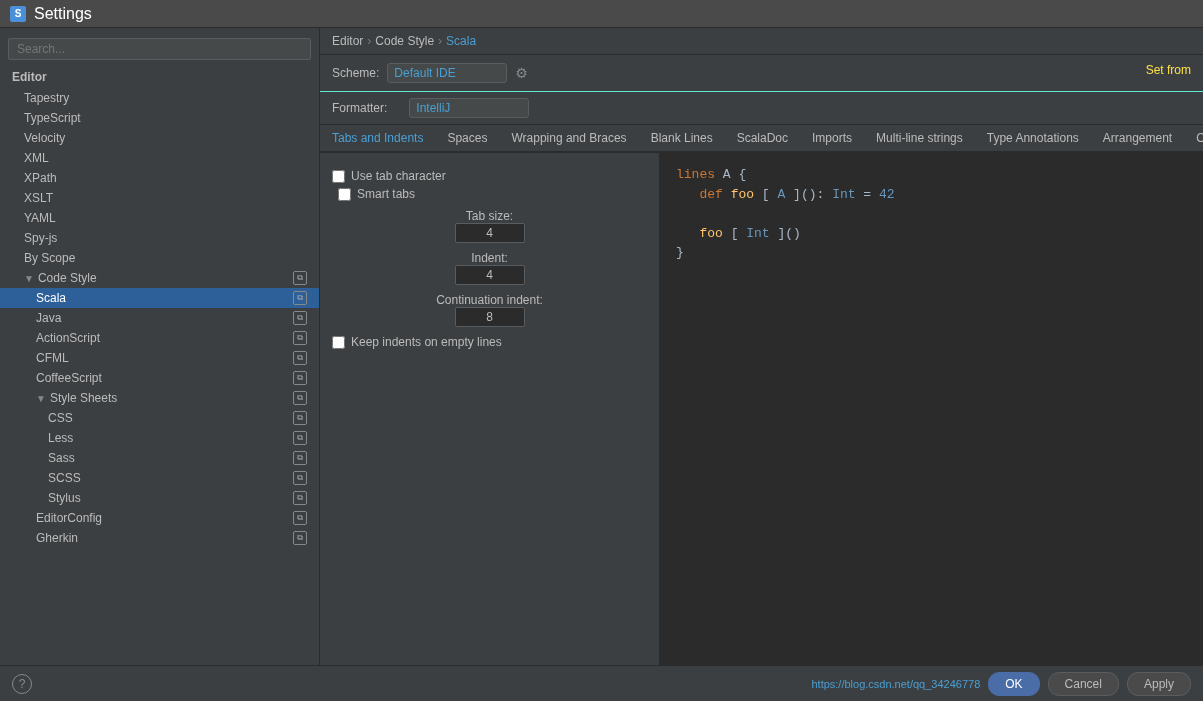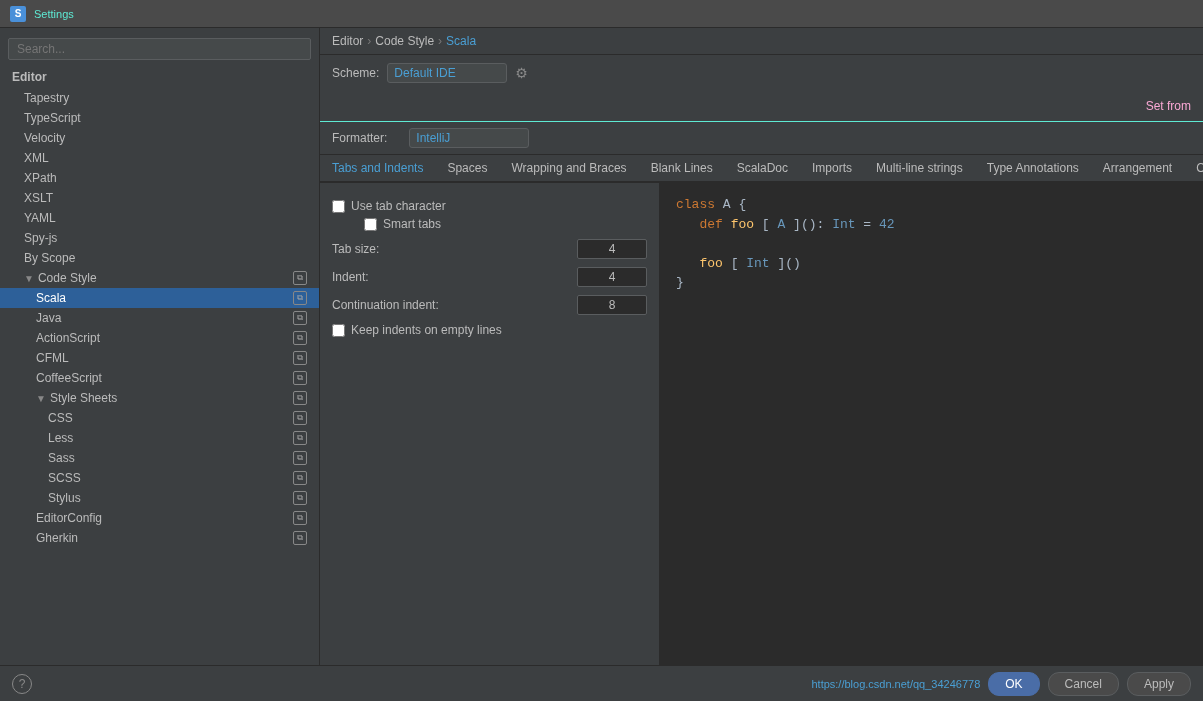--- a/index.html
+++ b/index.html
@@ -15,21 +15,21 @@
       border-bottom: 1px solid #2b2b2b;
     }
     .title-bar-icon {
       width: 16px; height: 16px;
       background: #4a90d9;
       border-radius: 2px;
       margin-right: 8px;
       display: flex; align-items: center; justify-content: center;
       color: white; font-size: 10px; font-weight: bold;
     }
-    .title-bar-text { color: #5eead4; font-size: 11px; text-align: right; }
+    .title-bar-text { color: #ffffff; font-size: 16px; text-align: right; }
 
     
     .main-layout {
       display: flex;
       height: calc(701px - 28px - 36px);
     }
 
     
     .sidebar {
       width: 320px;
@@ -127,21 +127,21 @@
       appearance: none;
       cursor: pointer;
       outline: none;
       min-width: 120px;
     }
     .scheme-gear {
       color: #888;
       font-size: 14px;
       cursor: pointer;
     }
-    .set-from-link { color: #f9a8d4; font-size: 12px; cursor: pointer; margin-top: 36px; }
+    .set-from-link { color: #fde047; font-size: 12px; cursor: pointer; }
 
     
     .formatter-row {
       display: flex;
       align-items: center;
       gap: 22px;
       padding: 6px 12px;
       background: #3c3f41;
       border-bottom: 1px solid #2b2b2b;
     }
@@ -181,27 +181,28 @@
       overflow-y: auto;
     }
     .checkbox-row {
       display: flex;
       align-items: center;
       gap: 6px;
       margin: 4px 0;
       font-size: 12px;
       color: #bbb;
     }
-    .checkbox-row.indented { margin-left: 32px; align-items: center; }
+    .checkbox-row.indented { margin-left: 6px; align-items: center; }
     .setting-row {
       display: flex;
       align-items: center;
       justify-content: space-between;
       margin: 8px 0;
       font-size: 12px;
+      flex-direction: column;
     }
     .setting-label { color: #bbb; }
     .setting-input {
       background: #2b2b2b;
       border: 1px solid #5a5d5f;
       border-radius: 2px;
       color: #bbb;
       font-size: 12px;
       padding: 2px 6px;
       width: 70px;
@@ -461,21 +462,21 @@
           <input type="text" class="setting-input" value="8" style="">
         </div>
         <div class="checkbox-row">
           <input type="checkbox" id="keep_indents" style="">
           <label for="keep_indents">Keep indents on empty lines</label>
         </div>
       </div>
 
       <div class="code-panel">
         <div>
-          <span class="code-kw">class</span>
+          <span class="code-kw">lines</span>
           <span class="code-plain"> A {</span>
         </div>
         <div>
           <span class="code-plain">&nbsp;&nbsp;</span>
           <span class="code-kw">def</span>
           <span class="code-plain"> </span>
           <span class="code-fn">foo</span>
           <span class="code-plain">[</span>
           <span class="code-tp">A</span>
           <span class="code-plain">](): </span>

